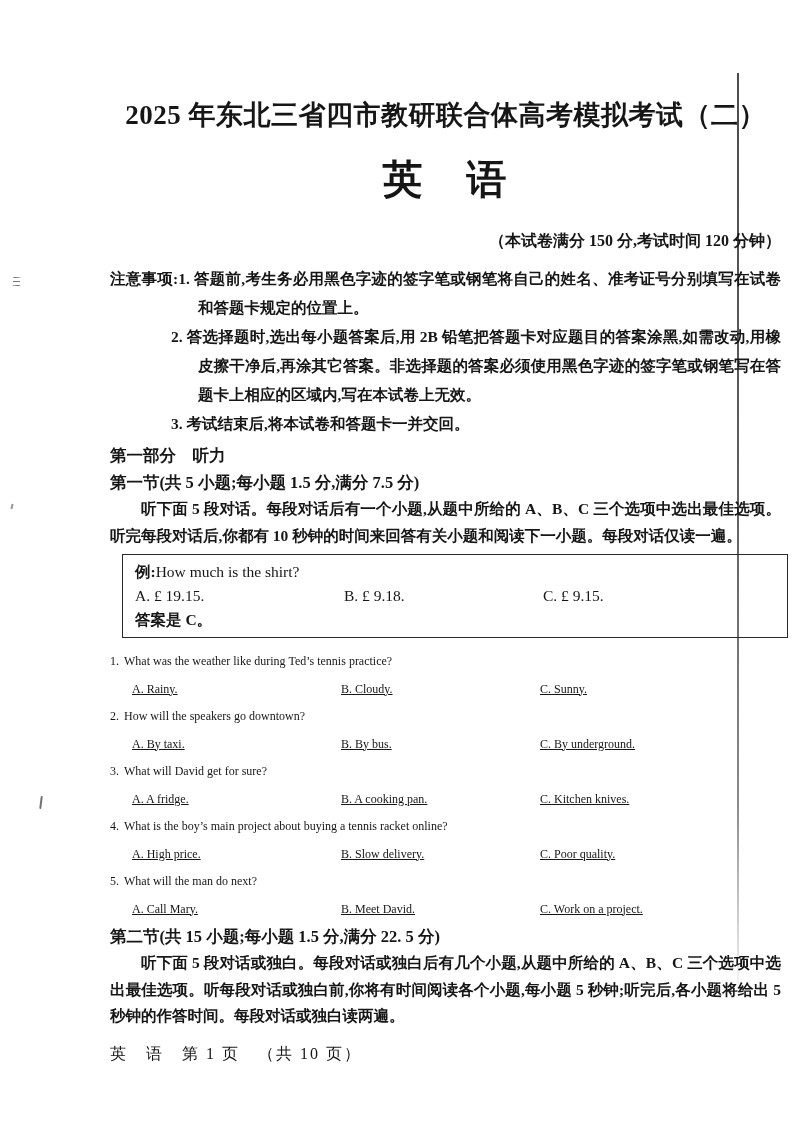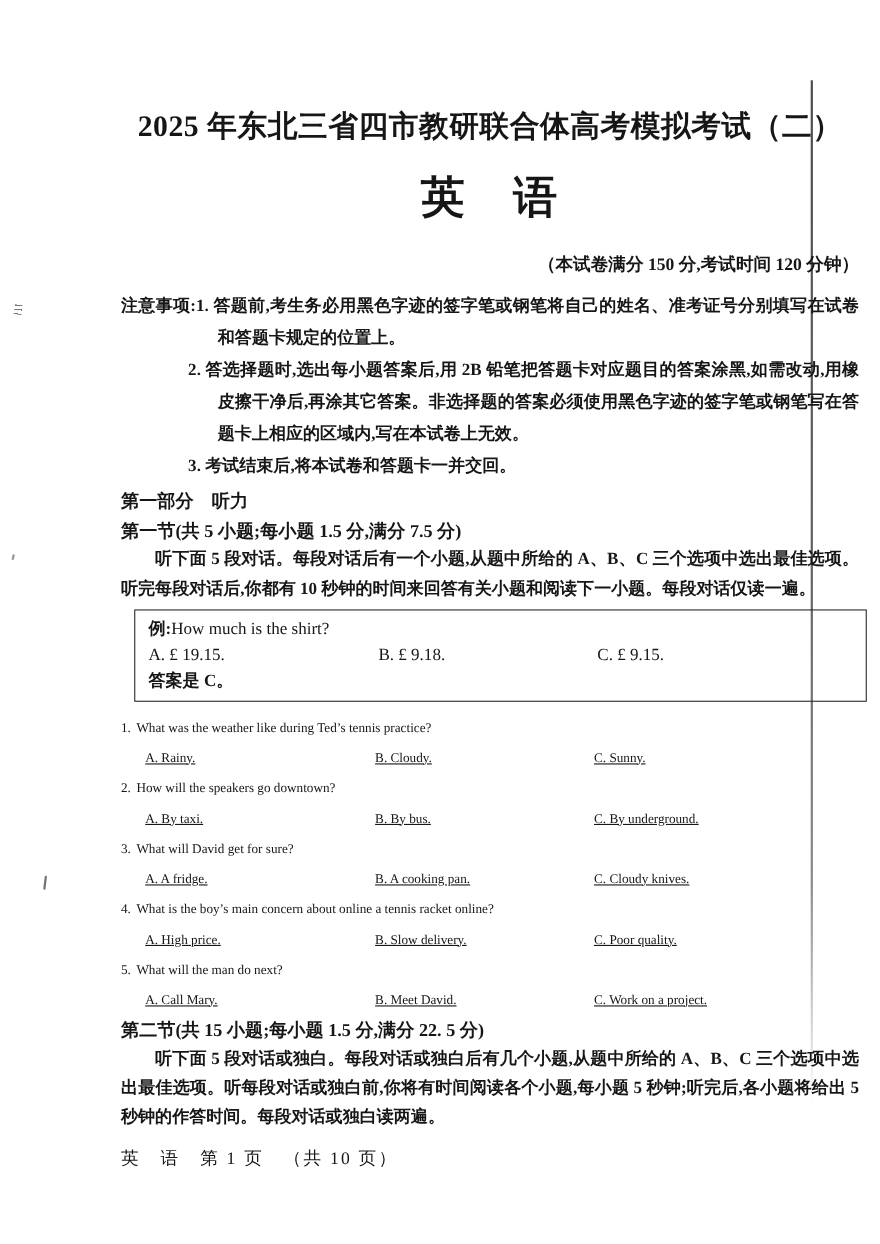--- a/index.html
+++ b/index.html
@@ -124,26 +124,26 @@
           <span>B. By bus.</span>
           <span>C. By underground.</span>
         </div>
       </div>
 
       <div class="question">
         <div class="q-line"><span class="q-num">3.</span><span>What will David get for sure?</span></div>
         <div class="q-opts">
           <span>A. A fridge.</span>
           <span>B. A cooking pan.</span>
-          <span>C. Cloudy knives.</span>
+          <span>C. Kitchen knives.</span>
         </div>
       </div>
 
       <div class="question">
-        <div class="q-line"><span class="q-num">4.</span><span>What is the boy’s main concern about online a tennis racket online?</span></div>
+        <div class="q-line"><span class="q-num">4.</span><span>What is the boy’s main project about buying a tennis racket online?</span></div>
         <div class="q-opts">
           <span>A. High price.</span>
           <span>B. Slow delivery.</span>
           <span>C. Poor quality.</span>
         </div>
       </div>
 
       <div class="question">
         <div class="q-line"><span class="q-num">5.</span><span>What will the man do next?</span></div>
         <div class="q-opts">

